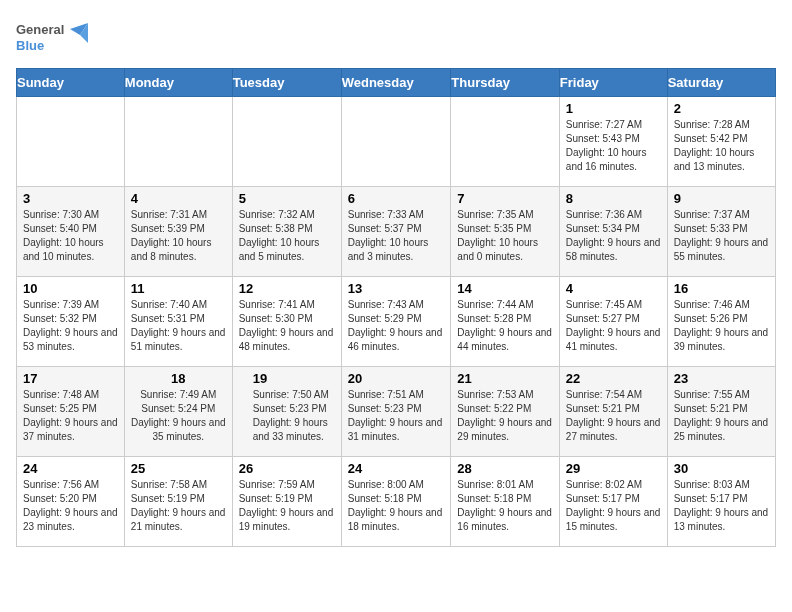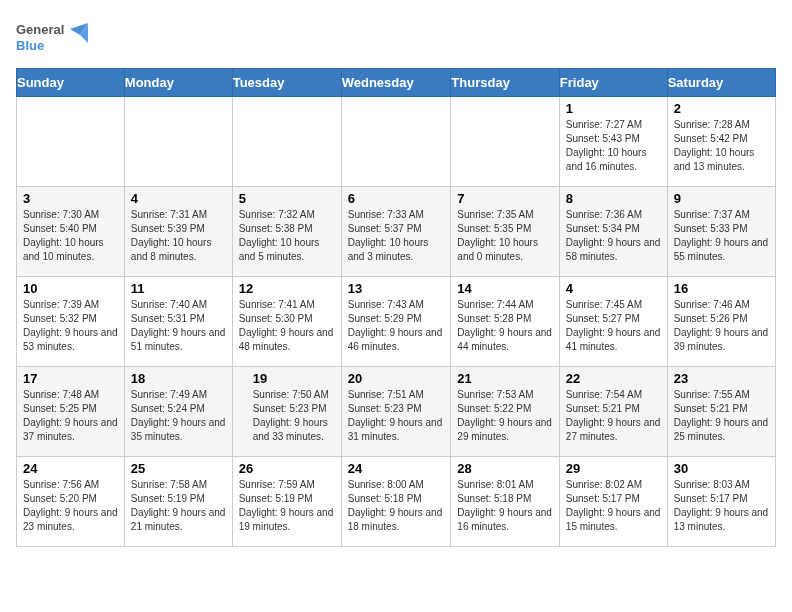--- a/index.html
+++ b/index.html
@@ -171,21 +171,21 @@
         <td>
           <div class="day-number">16</div>
           <div class="day-info">Sunrise: 7:46 AM<br>Sunset: 5:26 PM<br>Daylight: 9 hours and 39 minutes.</div>
         </td>
       </tr>
       <tr class="week-row">
         <td style="background: rgb(245, 245, 245);">
           <div class="day-number">17</div>
           <div class="day-info">Sunrise: 7:48 AM<br>Sunset: 5:25 PM<br>Daylight: 9 hours and 37 minutes.</div>
         </td>
-        <td style="background: rgb(245, 245, 245);">
+        <td style="background: rgb(245, 245, 245); text-align: center;">
           <div class="day-number">18</div>
           <div class="day-info">Sunrise: 7:49 AM<br>Sunset: 5:24 PM<br>Daylight: 9 hours and 35 minutes.</div>
         </td>
         <td style="background: rgb(245, 245, 245); padding-left: 20px;">
           <div class="day-number">19</div>
           <div class="day-info">Sunrise: 7:50 AM<br>Sunset: 5:23 PM<br>Daylight: 9 hours and 33 minutes.</div>
         </td>
         <td style="background: rgb(245, 245, 245); margin-top: 8px;">
           <div class="day-number">20</div>
           <div class="day-info">Sunrise: 7:51 AM<br>Sunset: 5:23 PM<br>Daylight: 9 hours and 31 minutes.</div>

